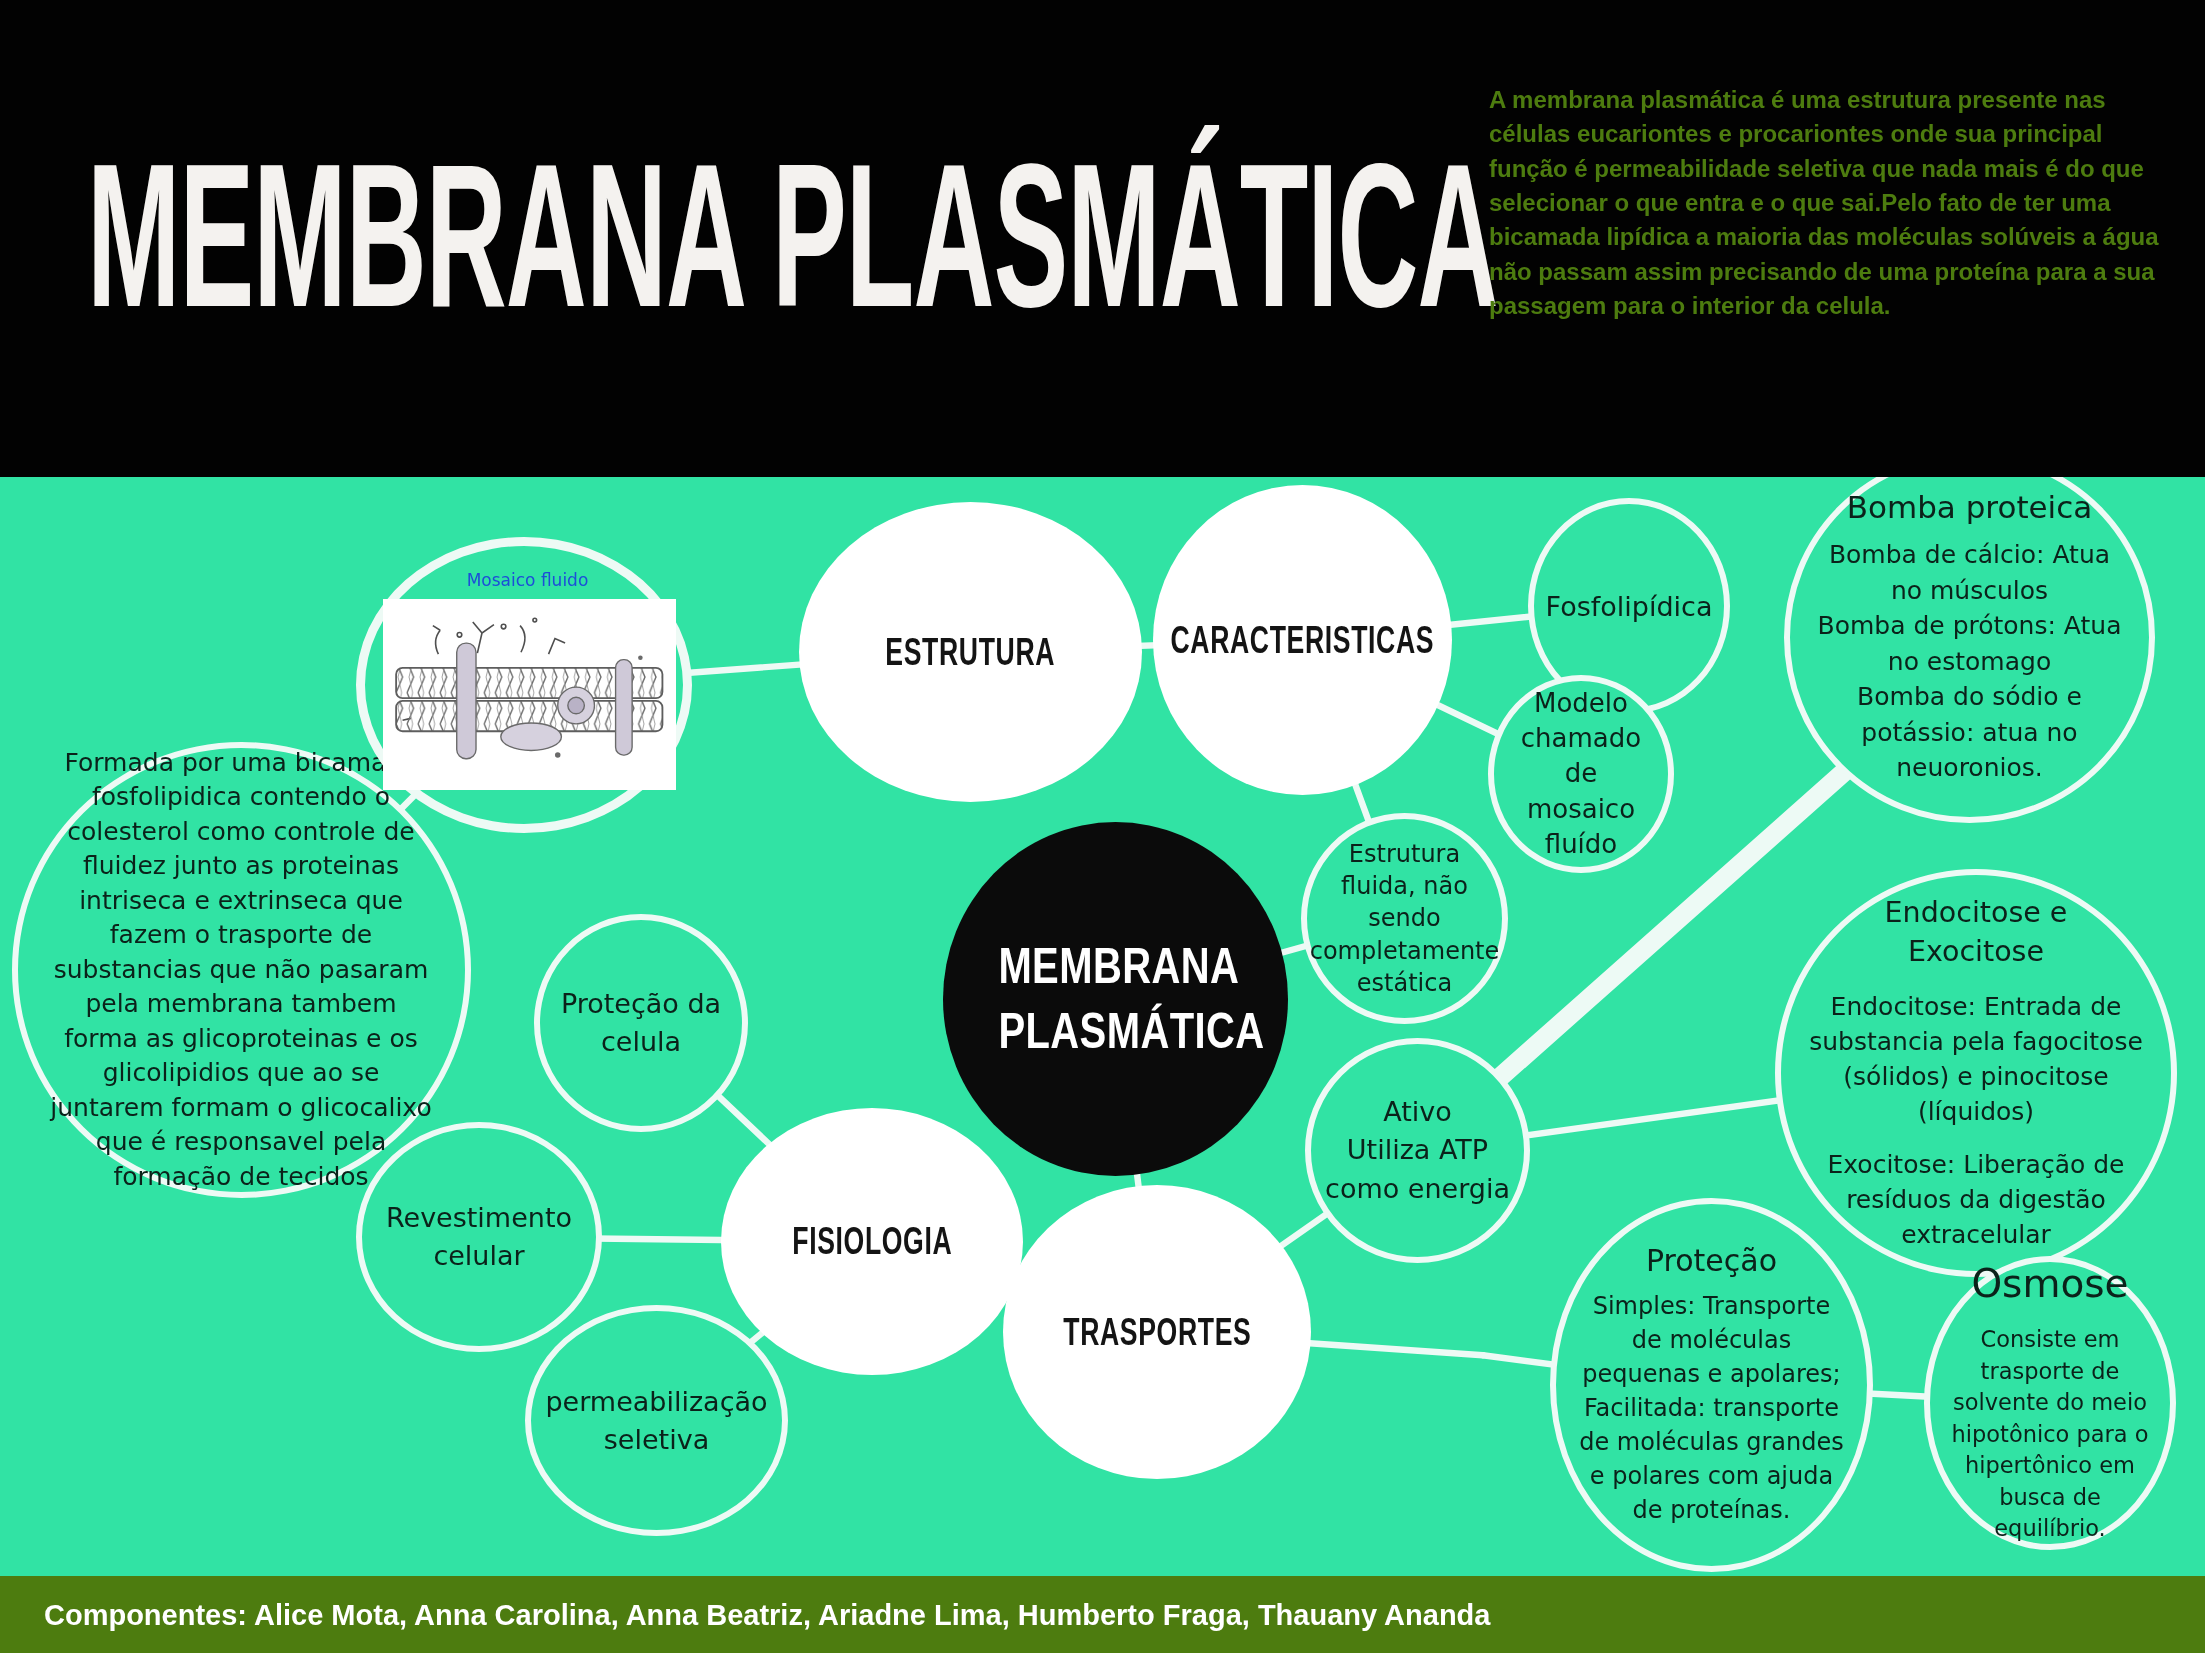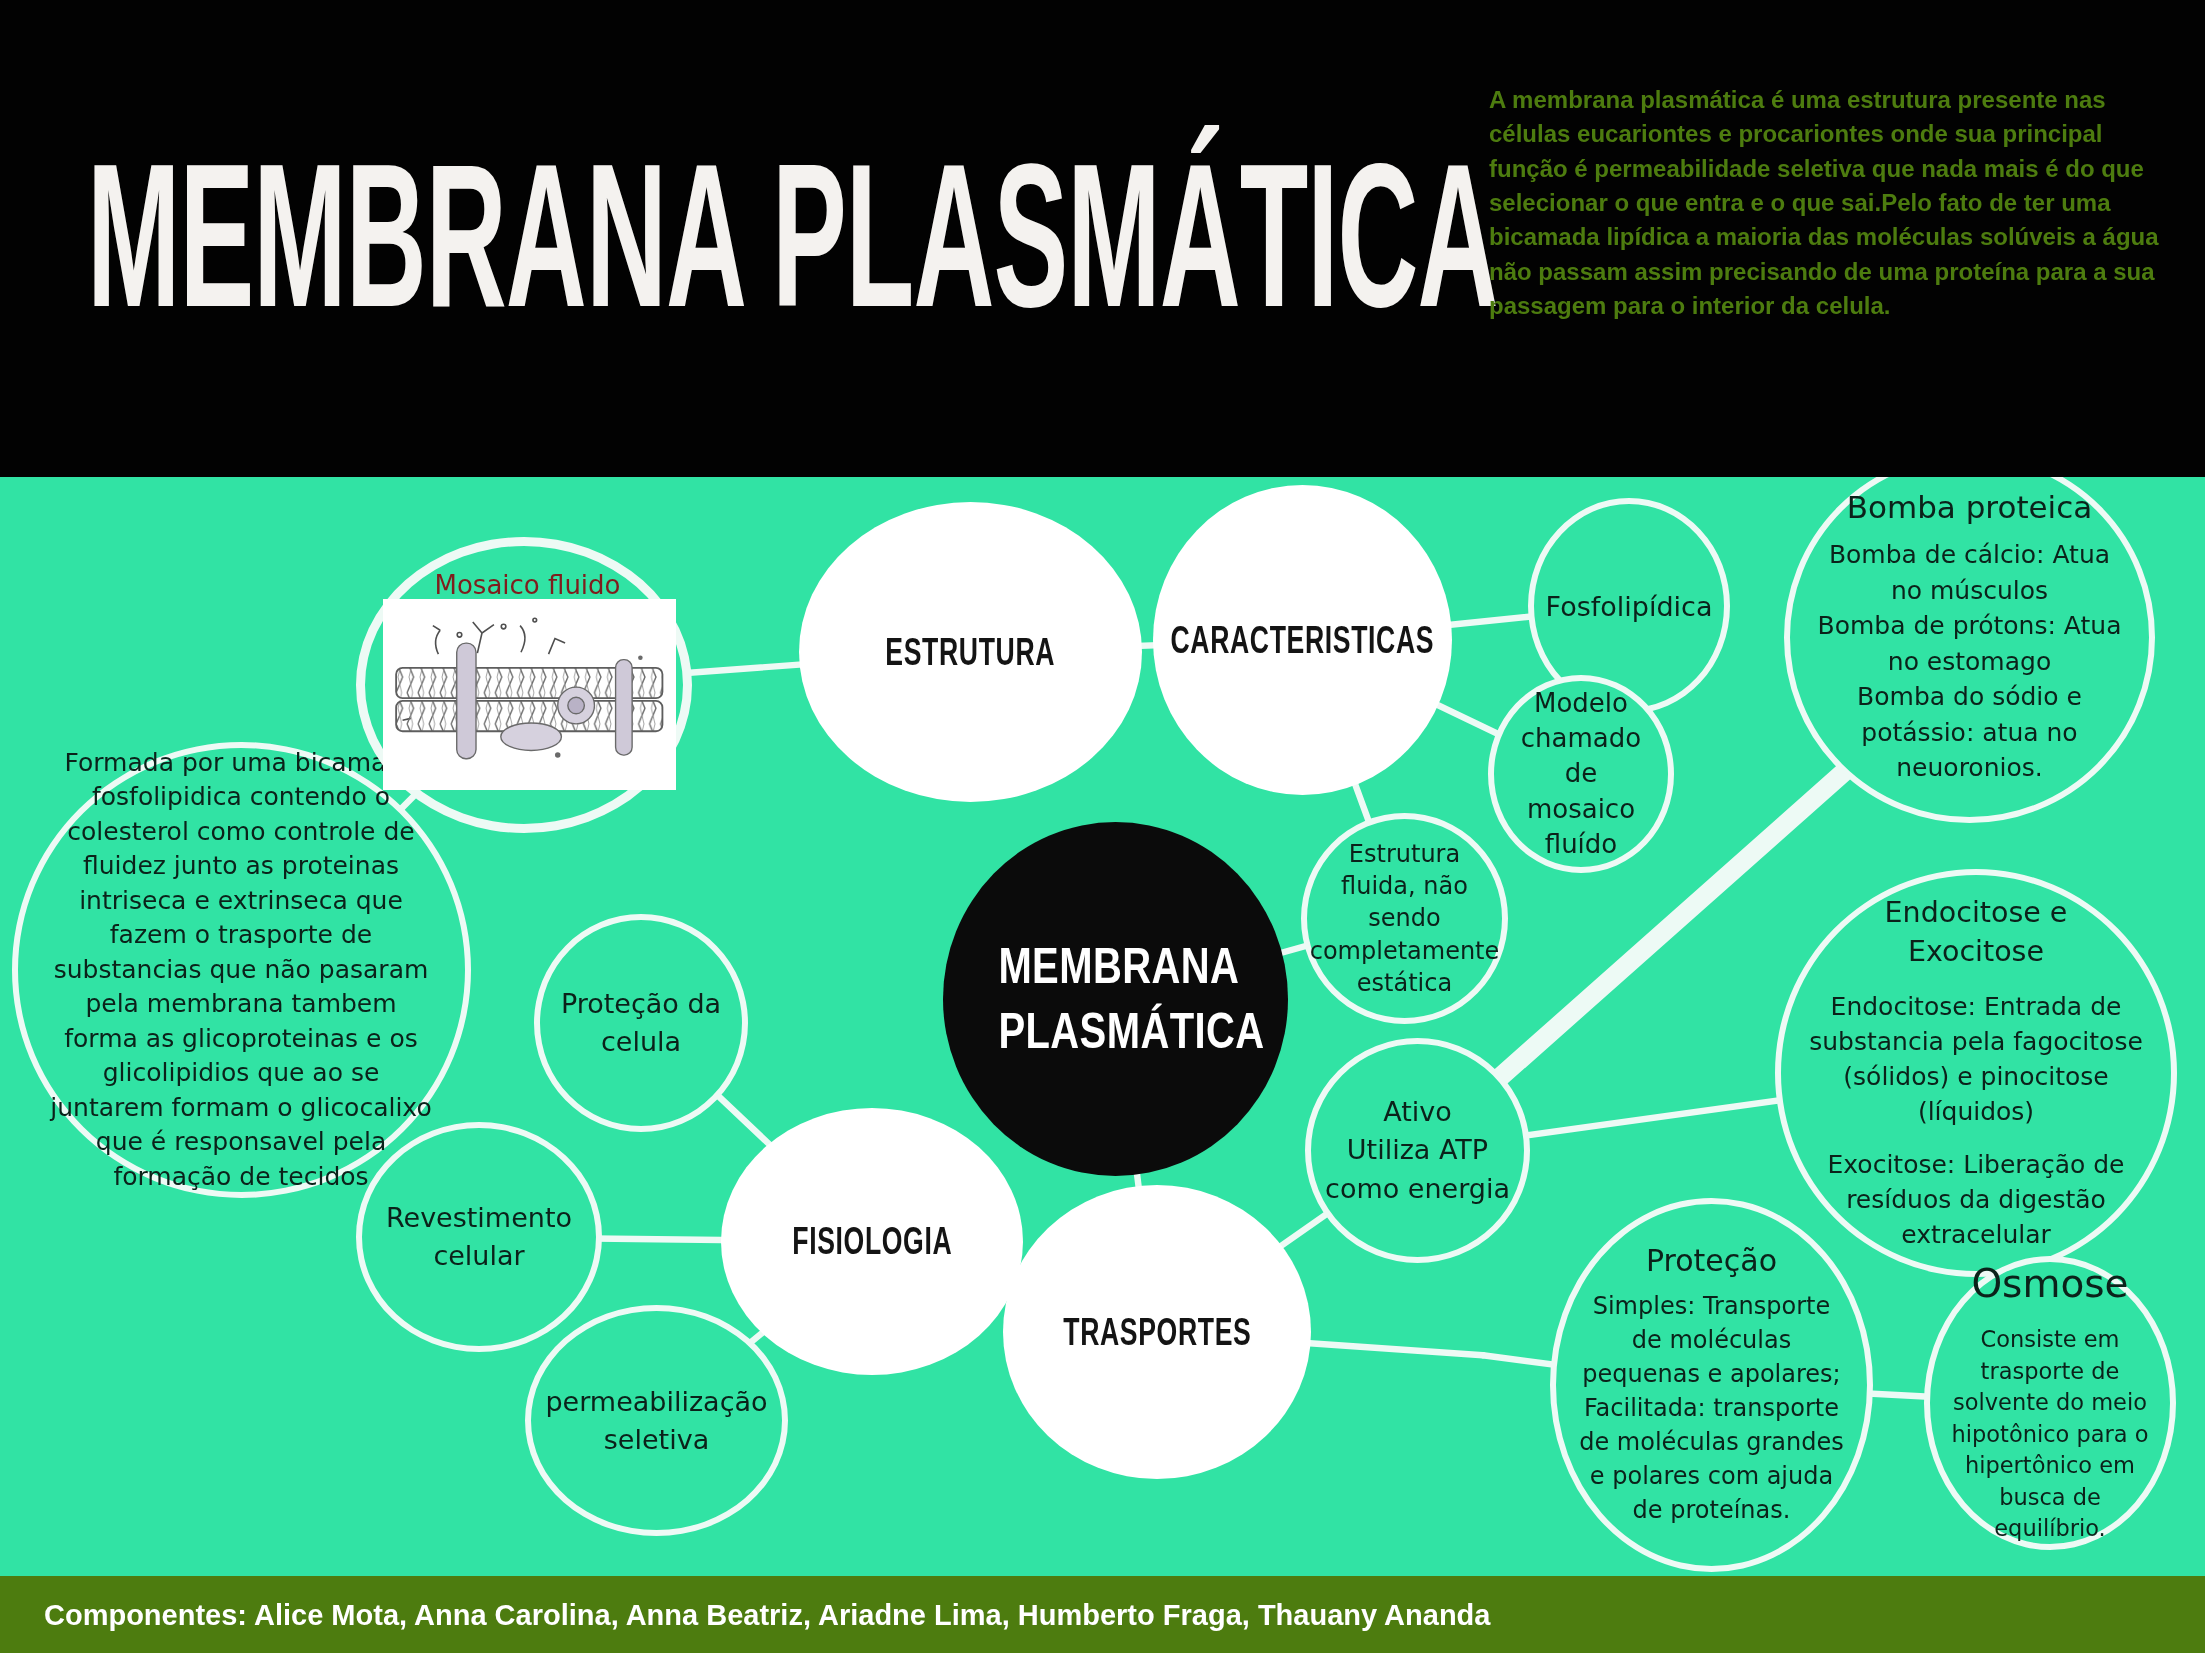--- a/index.html
+++ b/index.html
@@ -28,21 +28,21 @@
   .node.black{background:#0b0b0b;color:#ffffff;}
   .pre{white-space:pre-line;}
   .cond{display:inline-block;transform:scaleX(0.7);white-space:nowrap;
         font-family:"Liberation Sans",sans-serif;font-weight:700;letter-spacing:0.9px;color:#141414;}
   .branch-label{font-size:38px;}
   .central-label{display:block;width:294px;font-family:"Liberation Sans",sans-serif;font-weight:700;
                  font-size:50px;line-height:1.3;transform:scaleX(0.8);color:#fff;letter-spacing:0.5px;}
   .n-title{font-weight:400;}
   .n-gap{margin-top:18px;}
   
-  .mosaico-label{position:absolute;left:7px;right:0;top:24px;font-size:26px;color:#7f1d1d;z-index:2;text-align:center;}
+  .mosaico-label{position:absolute;left:7px;right:0;top:24px;font-size:17px;color:#1d4ed8;z-index:2;text-align:center;}
   .membrane-box{position:absolute;left:17.5px;top:53px;width:293px;height:191px;background:#ffffff;z-index:2;}
 </style>
 </head>
 <body>
 
 <div class="page">
 
   <div class="green-field"></div>
 
   <svg class="lines" width="2205" height="1654" viewBox="0 0 4800 3600">

